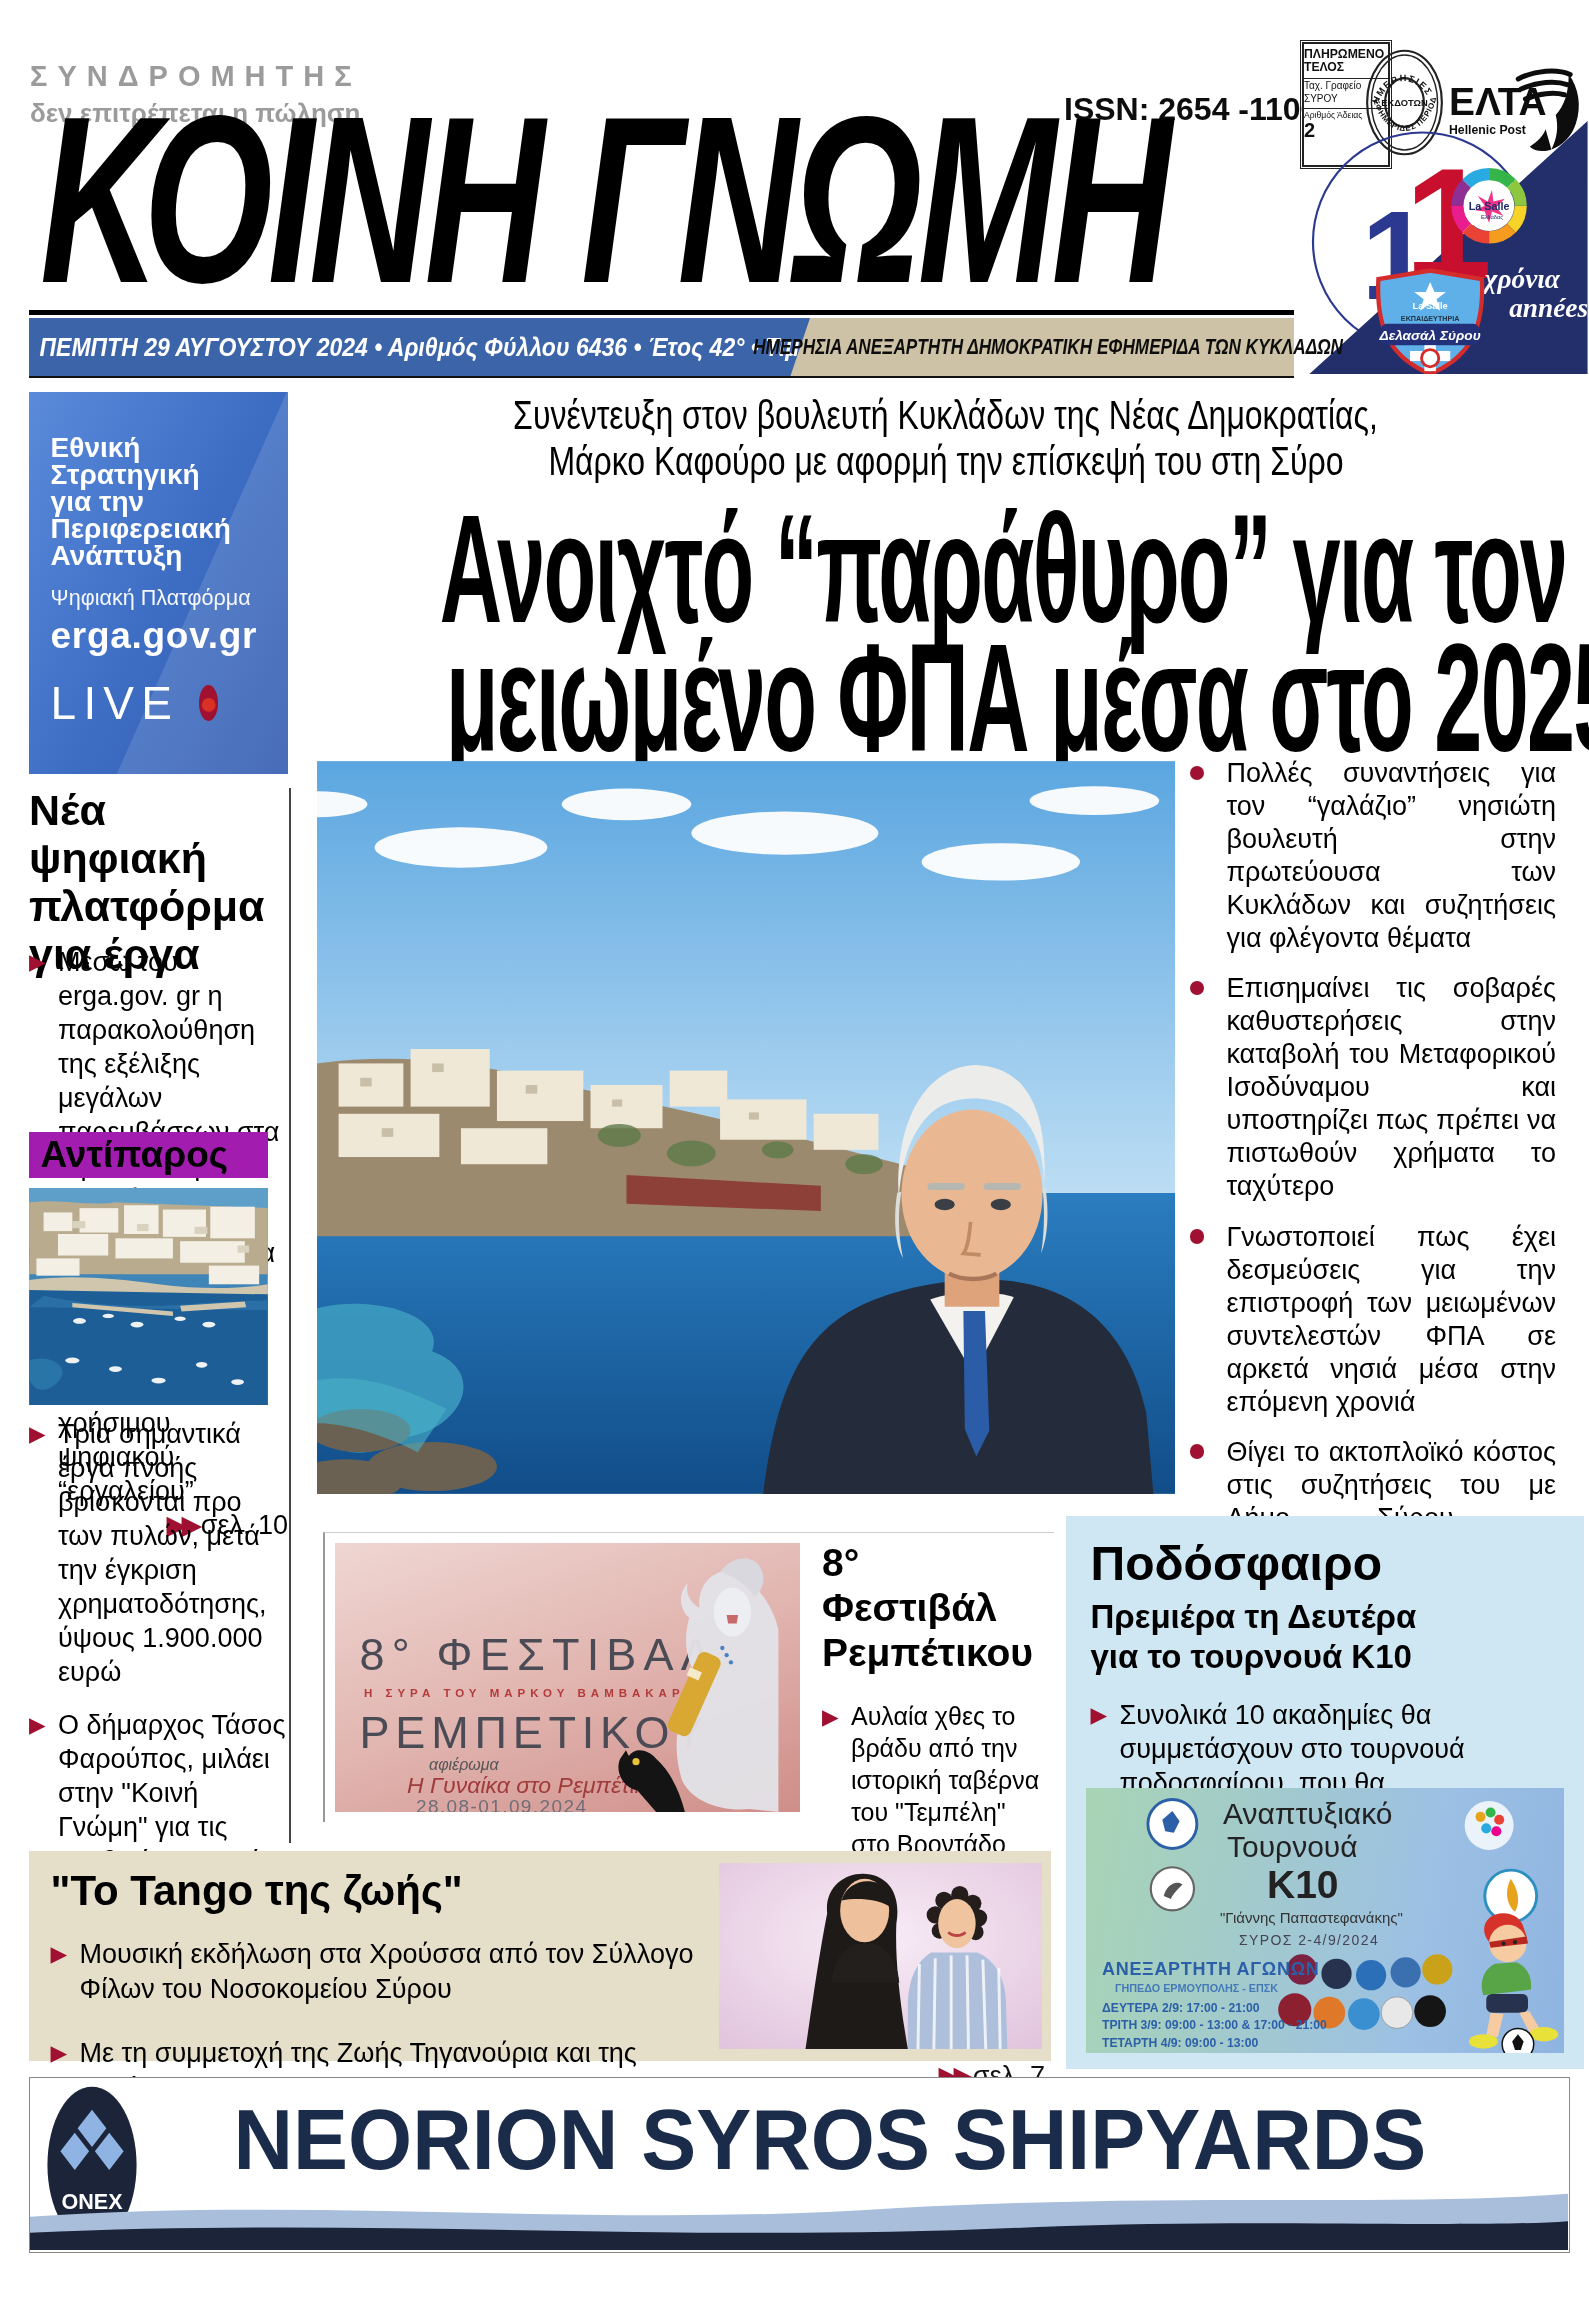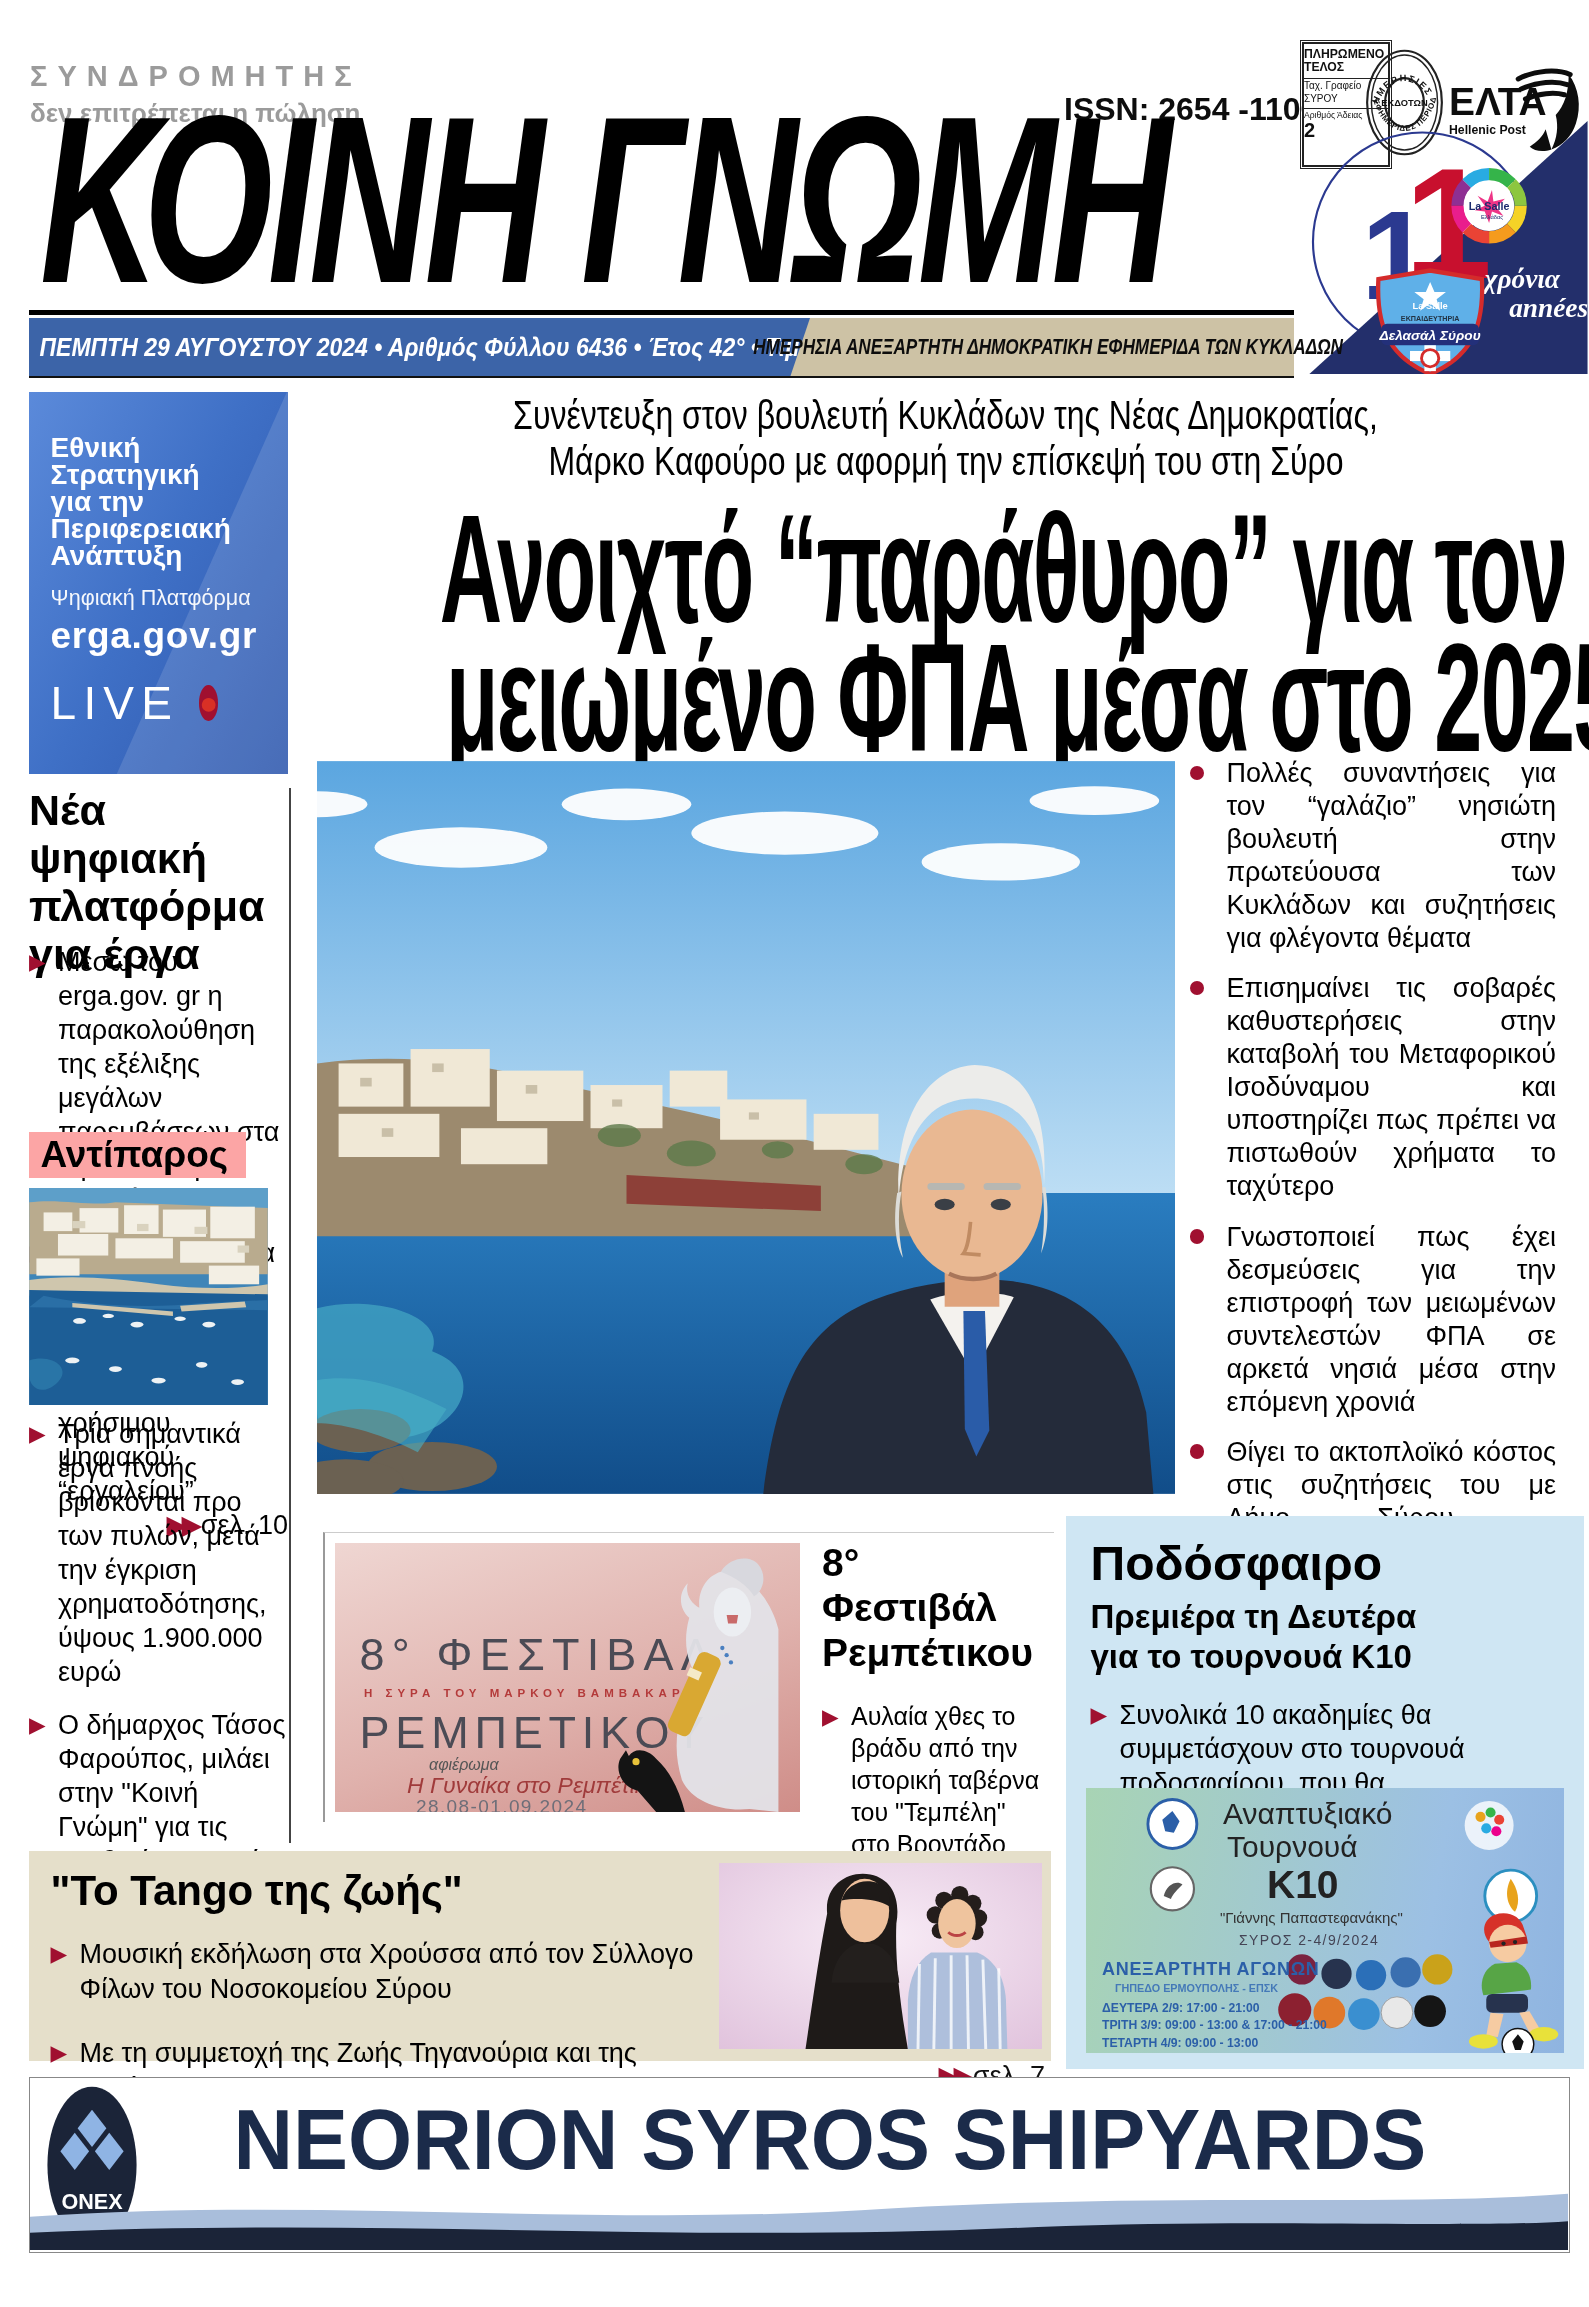--- a/index.html
+++ b/index.html
@@ -64,21 +64,21 @@
   .side-divider{left:289px;top:788px;width:2.2px;height:1055px;background:#444;}
 
   .bullets{display:flex;flex-direction:column;}
   .tri-item{display:flex;gap:10px;}
   .tri{color:#a01030;font-size:21.6px;line-height:33px;flex:0 0 19px;}
   .tri-text{font-size:27px;line-height:34px;color:#000;}
   .pgref{white-space:nowrap;font-weight:normal;}
   .pgref .arrows{color:#a01030;letter-spacing:-5.8px;margin-right:4.3px;}
   .pgref.flt{float:right;}
   .platform-bullets{left:29px;top:945px;width:259px;gap:19px;}
-  .antiparos-bar{left:29px;top:1132px;width:217px;height:46px;background:#fca5a5;display:flex;align-items:center;}
+  .antiparos-bar{left:29px;top:1132px;width:239px;height:46px;background:#a21caf;display:flex;align-items:center;}
   .antiparos-bar span{font-weight:bold;font-size:37px;color:#000;padding-left:11.5px;}
   .antiparos-photo{left:29px;top:1188px;width:239px;height:217px;}
   .antiparos-bullets{left:29px;top:1417px;width:259px;gap:19px;}
 
   
   .main-photo{left:317px;top:761px;width:858px;height:733px;}
 
   
   .lead-bullets{left:1190px;top:757px;width:366px;gap:17.3px;}
   .dot-item{display:flex;gap:22px;}

